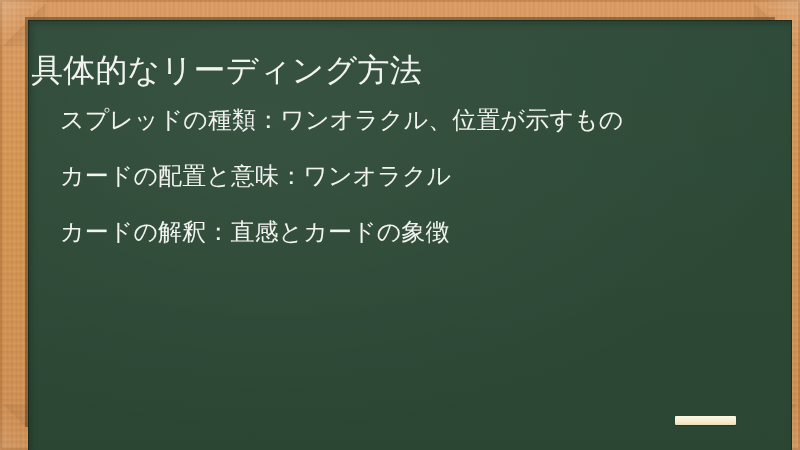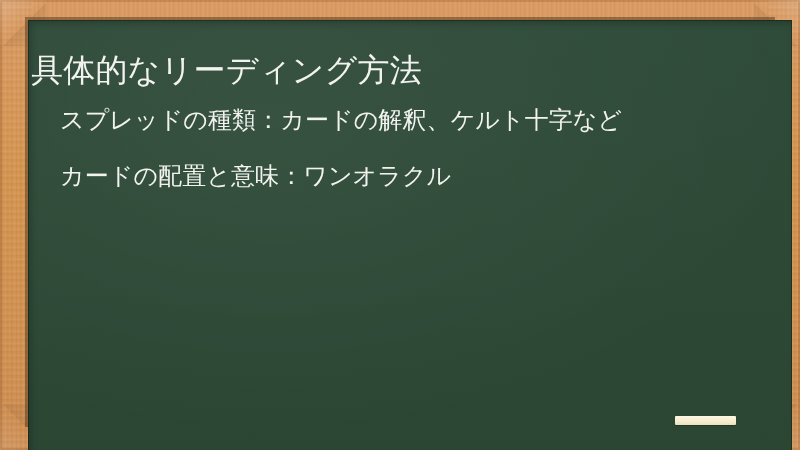--- a/index.html
+++ b/index.html
@@ -196,22 +196,23 @@
   <div class="board-shadow"></div>
 
   <div class="board">
     <div class="board-inner-shade"></div>
 
     <div class="board-content">
 
       <h1 class="slide-title">具体的なリーディング方法</h1>
 
       <ul class="bullet-list">
-        <li class="bullet-item">スプレッドの種類：カードの解釈、ケルト十字など</li>
+        <li class="bullet-item">スプレッドの種類：ワンオラクル、位置が示すもの</li>
         <li class="bullet-item">カードの配置と意味：ワンオラクル</li>
+        <li class="bullet-item">カードの解釈：直感とカードの象徴</li>
       </ul>
 
     </div>
   </div>
 
   <div class="chalk"></div>
 
 </div>
 
 </body></html>

